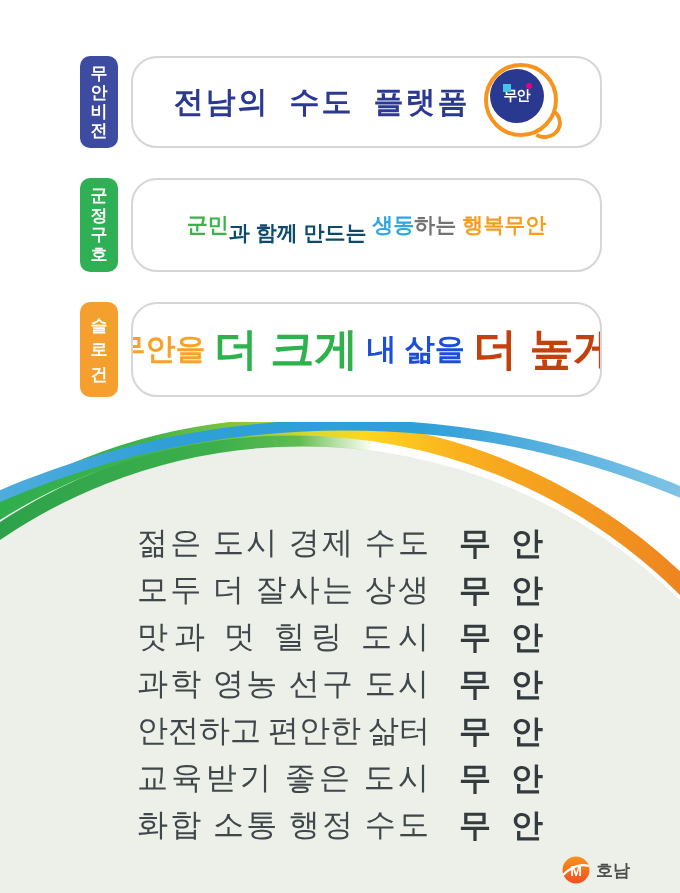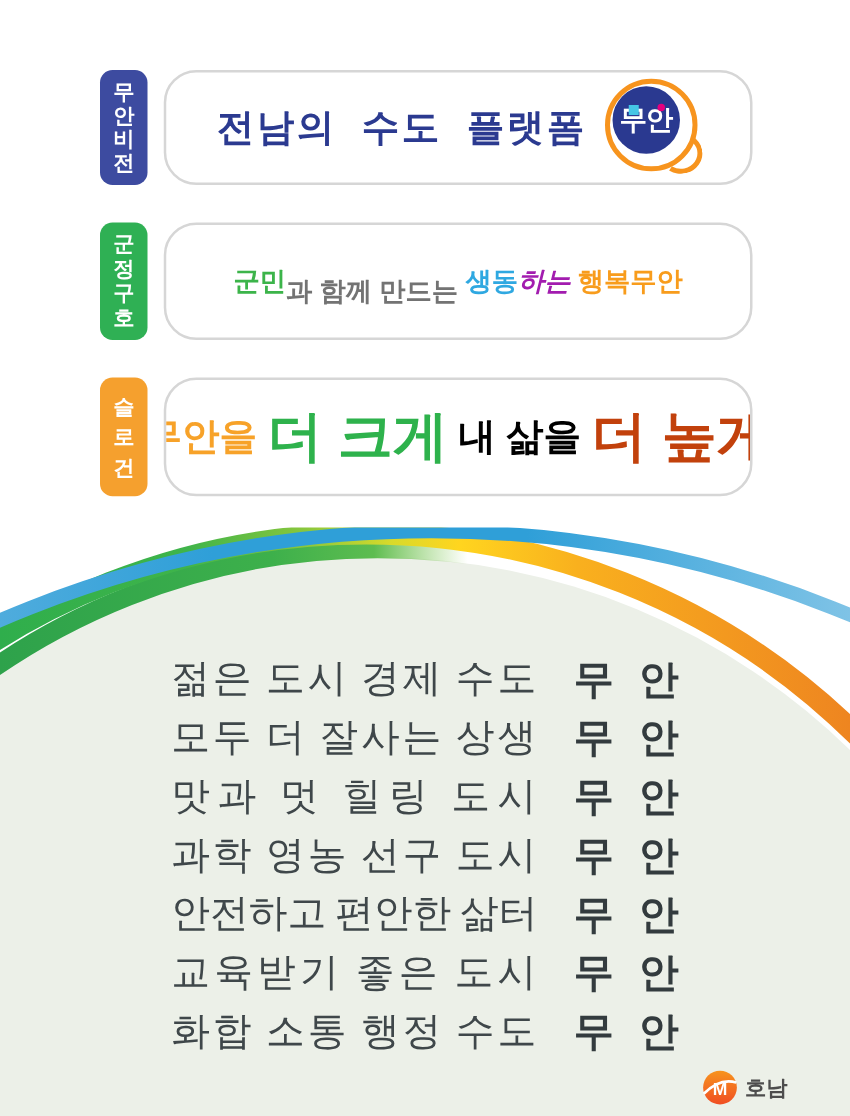--- a/index.html
+++ b/index.html
@@ -29,21 +29,21 @@
   .seg-large  { font-weight:bold; font-size:44px; white-space:pre; }
   
   .muan-logo { position:relative; width:78px; height:78px; margin-left:12px; flex:none; }
   .muan-ring { position:absolute; left:2px; top:0; width:66px; height:66px;
     border:4px solid #f7941e; border-radius:50%; }
   .muan-tail { position:absolute; right:-2px; bottom:2px; width:26px; height:24px;
     border:4px solid transparent; border-right-color:#f7941e; border-bottom-color:#f7941e;
     border-radius:50%; transform:rotate(-12deg); }
   .muan-circle { position:absolute; left:8px; top:6px; width:54px; height:54px;
     border-radius:50%; display:flex; align-items:center; justify-content:center;
-    color:#fff; font-weight:bold; font-size:22px; letter-spacing:-1px; }
+    color:#fff; font-weight:bold; font-size:14px; letter-spacing:-1px; }
   .muan-acc-cyan { position:absolute; left:21px; top:21px; width:8px; height:8px; }
   .muan-acc-magenta { position:absolute; left:44px; top:20px; width:6px; height:6px; border-radius:50%; }
   
   .bottom { position:absolute; left:0; top:422px; width:680px; height:471px; }
   .swoosh-svg { position:absolute; left:0; top:0; }
   .slogan-list { position:absolute; left:0; top:97px; width:100%;
     display:flex; flex-direction:column; align-items:center; }
   .sline { display:flex; align-items:center; height:47px; }
   .sphrase { width:292px; display:flex; justify-content:space-between;
     font-size:31px; line-height:1; }
@@ -86,37 +86,37 @@
 
     <div class="brand-row r2">
       <div class="badge" id="badge-1" style="background: rgb(47, 176, 84);">
           <span>군</span>
           <span>정</span>
           <span>구</span>
           <span>호</span>
         </div>
       <div class="pill">
           <span class="seg" style="color: rgb(60, 180, 74);">군민</span>
-          <span class="seg" style="color: #737373; margin-top: 16px;">과 함께 만드는 </span>
+          <span class="seg" style="color: #0c4a6e; margin-top: 16px;">과 함께 만드는 </span>
           <span class="seg" style="color: rgb(47, 168, 225);">생동</span>
-          <span class="seg" style="color: #a21caf; font-style: italic;">하는 </span>
+          <span class="seg" style="color: #737373;">하는 </span>
           <span class="seg" style="color: rgb(248, 156, 28);">행복무안</span>
         </div>
     </div>
 
     <div class="brand-row r3">
       <div class="badge" id="badge-2" style="background: rgb(245, 160, 46);">
           <span>슬</span>
           <span>로</span>
           <span>건</span>
         </div>
       <div class="pill">
           <span class="seg-normal" style="color: rgb(247, 162, 41);">무안을 </span>
           <span class="seg-large" style="color: rgb(46, 178, 76);">더 크게</span>
-          <span class="seg-normal" style="color: #000000;"> 내 삶을 </span>
+          <span class="seg-normal" style="color: #1d4ed8;"> 내 삶을 </span>
           <span class="seg-large" style="color: #c2410c;">더 높게</span>
         </div>
     </div>
   </div>
 
   <div class="bottom">
     <svg class="swoosh-svg" width="680" height="471" viewBox="0 0 680 471">
       <defs>
         <linearGradient id="gA" gradientUnits="userSpaceOnUse" x1="0" y1="0" x2="680" y2="0">
             <stop offset="0" stop-color="#4facdd" stop-opacity="1"></stop>

